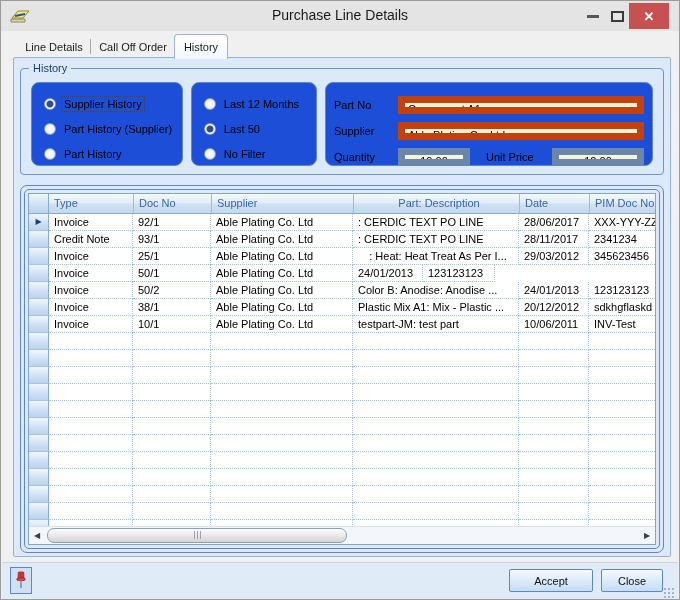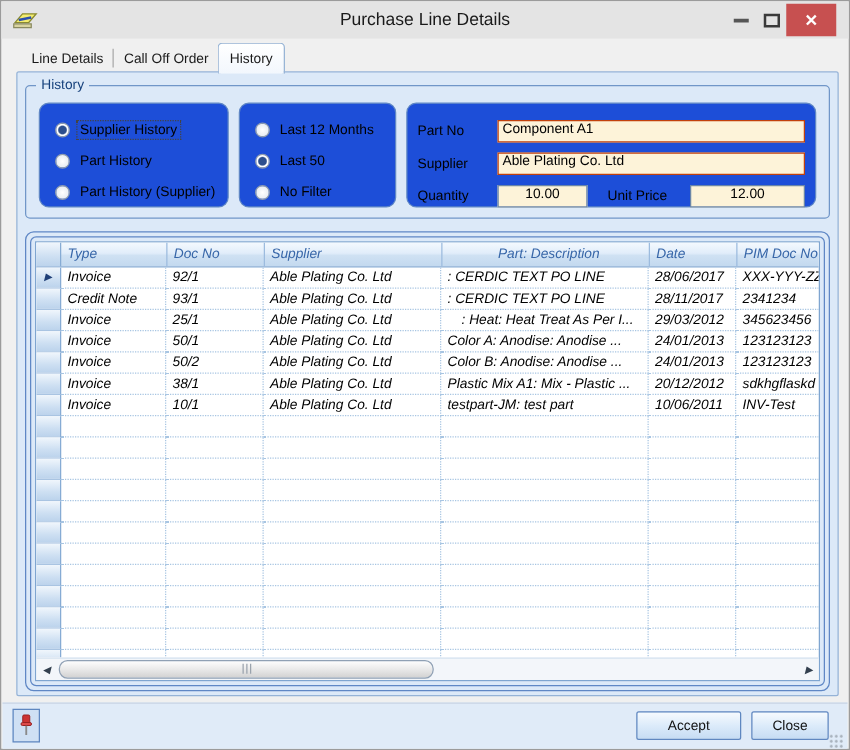--- a/index.html
+++ b/index.html
@@ -43,31 +43,31 @@
   .radio-panel { padding:8px 0 0 12px; }
   .radio-item { display:flex; align-items:center; height:25px; cursor:default; }
   .rb { width:12px; height:12px; border-radius:50%; border:1px solid #8e9caf; background:radial-gradient(#ffffff,#dfe5ec); margin-right:6px; flex:0 0 auto; }
   .rb.sel { background:radial-gradient(circle at 50% 50%, #2d4f8e 0 3px, #fff 4px); }
   .rlbl { font-size:11px; color:#000; padding:1px 2px; }
   .rlbl.focus { outline:1px dotted #444; }
 
   .part-panel { padding:9px 8px 0 8px; }
   .fld-row { display:flex; align-items:center; height:26px; }
   .fld-label { width:64px; font-size:11px; color:#000; flex:0 0 auto; }
-  .field { height:18px; background:#fdf3d9; border:1px solid #c2410c; font-size:11px; color:#000; padding:0 3px; overflow:hidden; white-space:nowrap; }
+  .field { height:18px; background:#fdf3d9; border:7px solid #c2410c; font-size:11px; color:#000; padding:0 3px; overflow:hidden; white-space:nowrap; }
   .field.grow { flex:1; }
   .field.num { text-align:center; border-color:#6b86a8; }
   .fld-q { width:72px; }
   .fld-up-label { width:66px; margin-left:16px; font-size:11px; }
   .fld-up { width:92px; }
 
   
   .grid-outer { position:absolute; left:6px; top:127px; width:644px; height:368px; border:1px solid #5f87c5; border-radius:7px; padding:3px; background:#dce9f8; }
   .grid-inner { width:100%; height:100%; border:1px solid #5f87c5; border-radius:5px; padding:3px; background:#dce9f8; }
-  .grid { width:100%; height:100%; background:#fff; border:1px solid #7fa5d0; display:flex; flex-direction:column; overflow:hidden;font-style:italic; }
+  .grid { width:100%; height:100%; background:#fff; border:1px solid #7fa5d0; display:flex; flex-direction:column; overflow:hidden; }
 
   .grid-header { height:20px; flex:0 0 auto; display:flex; background:linear-gradient(#f4f9fe,#e1edfa 45%,#cfe1f3 55%,#c3d9ef); border-bottom:1px solid #86abd4; }
   .hcell { font-size:11px; color:#3766a8; padding:3px 0 0 5px; border-left:1px solid #9cbbde; overflow:hidden; white-space:nowrap; flex:0 0 auto; }
   .hcell.first { border-left:none; }
   .hsel { width:20px; flex:0 0 auto; border-right:1px solid #86abd4; background:linear-gradient(#f0f6fc,#cddff2 60%,#bcd3ec); }
 
   .grid-body { flex:1 1 auto; overflow:hidden; }
   .grow-line { display:flex; height:17px; }
   .selcell { width:20px; flex:0 0 auto; background:linear-gradient(#f0f6fc,#cddff2 60%,#bcd3ec); border-right:1px solid #86abd4; border-bottom:1px solid #a9c4e2; display:flex; align-items:center; justify-content:center; }
   .cur-arrow { font-size:8px; color:#1f3f77; line-height:1; }
@@ -129,25 +129,25 @@
       <fieldset class="groupbox">
         <legend>History</legend>
         <div class="gb-content">
           <div class="panel radio-panel radio-panel-1" id="history-type-panel">
               <div class="radio-item">
                 <span class="rb sel"></span>
                 <span class="rlbl focus">Supplier History</span>
               </div>
               <div class="radio-item">
                 <span class="rb"></span>
+                <span class="rlbl">Part History (Supplier)</span>
+              </div>
+              <div class="radio-item">
+                <span class="rb"></span>
                 <span class="rlbl">Part History</span>
-              </div>
-              <div class="radio-item">
-                <span class="rb"></span>
-                <span class="rlbl">Part History (Supplier)</span>
               </div>
             </div>
           <div class="panel radio-panel radio-panel-2" id="history-filter-panel">
               <div class="radio-item">
                 <span class="rb"></span>
                 <span class="rlbl">Last 12 Months</span>
               </div>
               <div class="radio-item">
                 <span class="rb sel"></span>
                 <span class="rlbl">Last 50</span>
@@ -216,21 +216,20 @@
                   <div class="gcell" style="width: 142px;">Able Plating Co. Ltd</div>
                   <div class="gcell" style="width: 166px; text-align: center;">: Heat: Heat Treat As Per I...</div>
                   <div class="gcell" style="width: 70px;">29/03/2012</div>
                   <div class="gcell" style="width: 72px;">345623456</div>
                 </div>
                 <div class="grow-line">
                   <div class="selcell"></div>
                   <div class="gcell" style="width: 84px;">Invoice</div>
                   <div class="gcell" style="width: 78px;">50/1</div>
                   <div class="gcell" style="width: 142px;">Able Plating Co. Ltd</div>
-                  <div class="gcell" style="width: 166px;">Color A: Anodise: Anodise ...</div>
                   <div class="gcell" style="width: 70px;">24/01/2013</div>
                   <div class="gcell" style="width: 72px;">123123123</div>
                 </div>
                 <div class="grow-line">
                   <div class="selcell"></div>
                   <div class="gcell" style="width: 84px;">Invoice</div>
                   <div class="gcell" style="width: 78px;">50/2</div>
                   <div class="gcell" style="width: 142px;">Able Plating Co. Ltd</div>
                   <div class="gcell" style="width: 166px;">Color B: Anodise: Anodise ...</div>
                   <div class="gcell" style="width: 70px;">24/01/2013</div>

